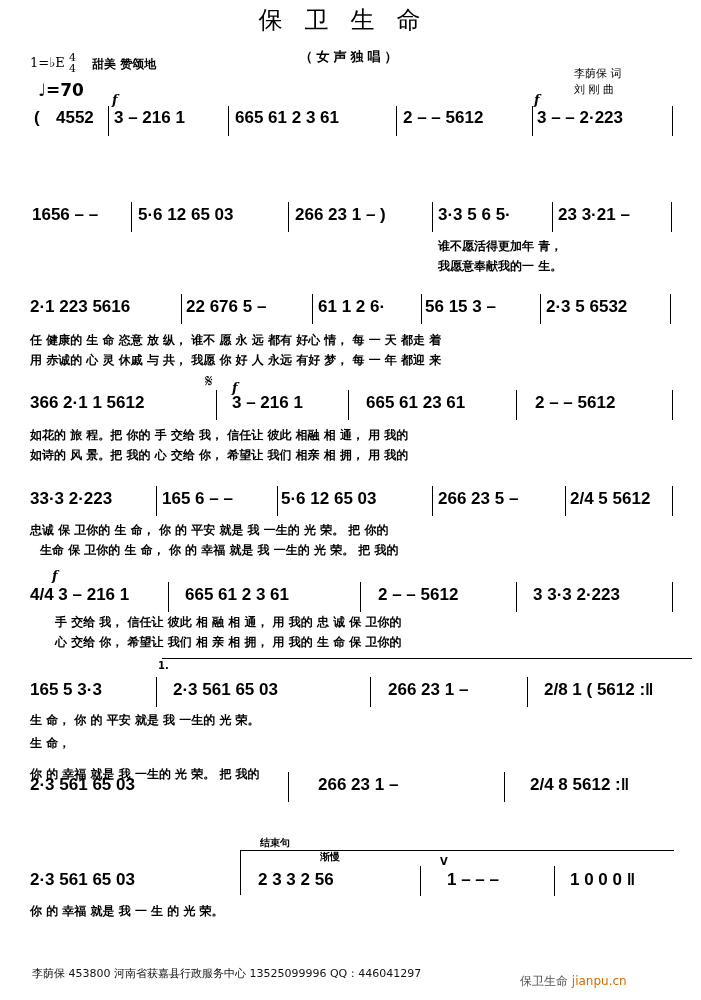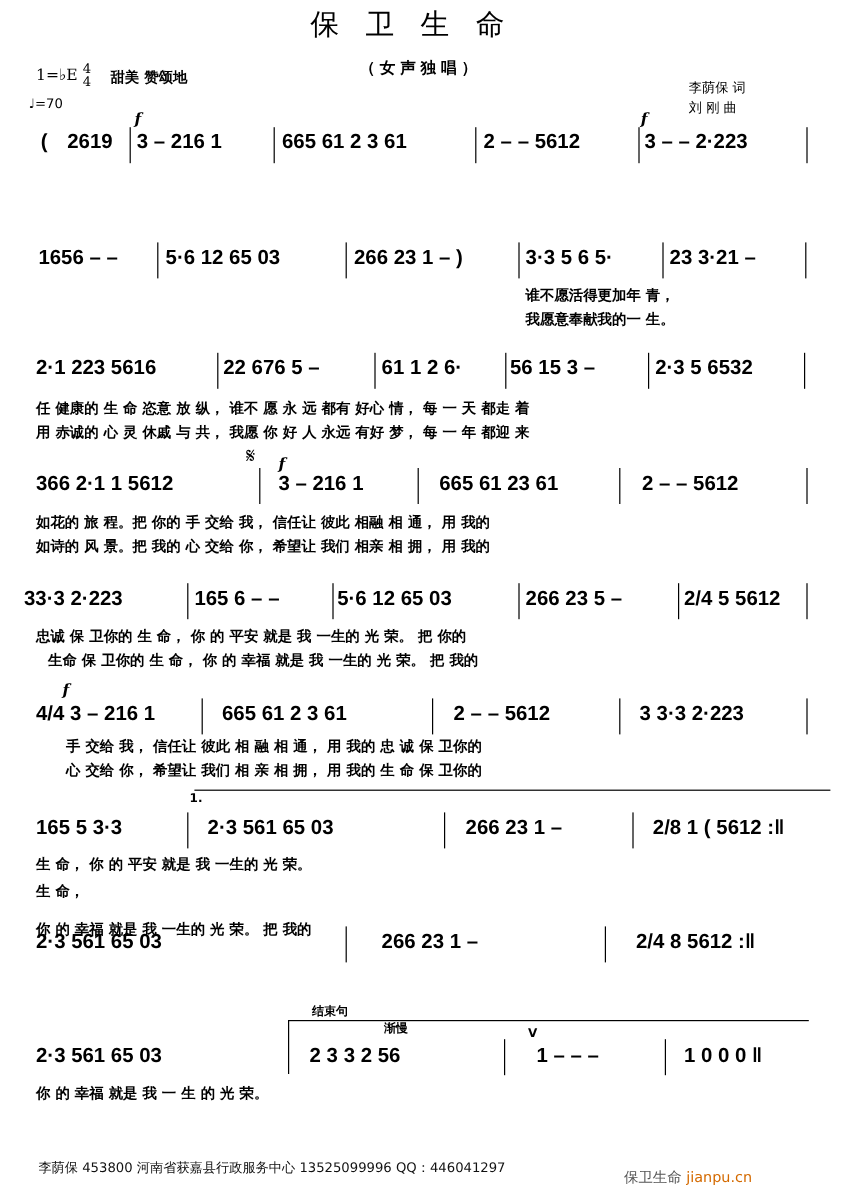--- a/index.html
+++ b/index.html
@@ -6,21 +6,21 @@
   body { width:701px; height:1000px; position:relative; overflow:hidden;
          font-family:"DejaVu Sans", sans-serif; color:#000; }
   .abs { position:absolute; white-space:nowrap; }
   .title { left:0; width:701px; top:4px; text-align:center; font-family:"DejaVu Serif", serif;
            font-size:24px; letter-spacing:22px; font-weight:normal; }
   .subtitle { left:0; width:701px; top:48px; text-align:center; font-size:13px; font-weight:bold; letter-spacing:4px; }
   .key { left:30px; top:52px; font-family:"DejaVu Serif", serif; font-size:13px; }
   .key .frac { display:inline-block; vertical-align:middle; text-align:center; line-height:11px; font-size:11px; }
   .key .frac span { display:block; }
   .mood { left:92px; top:56px; font-size:12px; font-weight:bold; }
-  .tempo { left:24px; top:80px; font-size:11px; }
+  .tempo { left:38px; top:80px; font-size:17px;font-weight:bold; }
   .credit { left:574px; font-size:11px; }
   .music { font-family:"Liberation Sans", sans-serif; font-weight:bold; font-size:17px; }
   .lyric { font-size:12px; font-weight:bold; }
   .bar { position:absolute; width:1px; background:#000; }
   .dyn { font-family:"DejaVu Serif", serif; font-style:italic; font-weight:bold; font-size:13px; }
   .staff-line { position:absolute; height:1px; background:#000; }
   .footer { left:32px; top:966px; font-size:11px; color:#111; }
   .wm { left:520px; top:973px; font-size:12px; color:#555; }
   .wm b { color:#d46a00; font-weight:normal; }
   .small { font-size:10px; font-weight:bold; }
@@ -38,21 +38,21 @@
   </span>
 </div>
 <div class="abs mood">甜美 赞颂地</div>
 <div class="abs tempo">♩=70</div>
 <div class="abs credit" style="top:66px">李荫保 词</div>
 <div class="abs credit" style="top:82px">刘 刚 曲</div>
 
 <div class="abs dyn" style="left:112px;top:92px">f</div>
 <div class="abs dyn" style="left:534px;top:92px">f</div>
 <div class="abs music" style="left:34px;top:108px">(</div>
-<div class="abs music" style="left:56px;top:108px">2619</div>
+<div class="abs music" style="left:56px;top:108px">4552</div>
 <div class="bar" style="left:108px;top:106px;height:30px"></div>
 <div class="abs music" style="left:114px;top:108px">3  –  216  1</div>
 <div class="bar" style="left:228px;top:106px;height:30px"></div>
 <div class="abs music" style="left:235px;top:108px">665  61  2  3  61</div>
 <div class="bar" style="left:396px;top:106px;height:30px"></div>
 <div class="abs music" style="left:403px;top:108px">2  –  –  5612</div>
 <div class="bar" style="left:532px;top:106px;height:30px"></div>
 <div class="abs music" style="left:537px;top:108px">3  –  –  2·223</div>
 <div class="bar" style="left:672px;top:106px;height:30px"></div>
 
@@ -88,21 +88,21 @@
 <div class="bar" style="left:216px;top:390px;height:30px"></div>
 <div class="abs music" style="left:232px;top:393px">3  –  216  1</div>
 <div class="bar" style="left:348px;top:390px;height:30px"></div>
 <div class="abs music" style="left:366px;top:393px">665  61  23  61</div>
 <div class="bar" style="left:516px;top:390px;height:30px"></div>
 <div class="abs music" style="left:535px;top:393px">2  –  –  5612</div>
 <div class="bar" style="left:672px;top:390px;height:30px"></div>
 <div class="abs lyric" style="left:30px;top:427px">如花的 旅   程。把 你的   手    交给   我， 信任让 彼此 相融 相    通，      用 我的</div>
 <div class="abs lyric" style="left:30px;top:447px">如诗的 风   景。把 我的   心    交给   你， 希望让 我们 相亲 相    拥，      用 我的</div>
 
-<div class="abs music" style="left:20px;top:489px">33·3  2·223</div>
+<div class="abs music" style="left:30px;top:489px">33·3  2·223</div>
 <div class="bar" style="left:156px;top:486px;height:30px"></div>
 <div class="abs music" style="left:162px;top:489px">165  6  –  –</div>
 <div class="bar" style="left:277px;top:486px;height:30px"></div>
 <div class="abs music" style="left:281px;top:489px">5·6  12  65  03</div>
 <div class="bar" style="left:432px;top:486px;height:30px"></div>
 <div class="abs music" style="left:438px;top:489px">266  23  5  –</div>
 <div class="bar" style="left:565px;top:486px;height:30px"></div>
 <div class="abs music" style="left:570px;top:489px">2/4  5  5612</div>
 <div class="bar" style="left:672px;top:486px;height:30px"></div>
 <div class="abs lyric" style="left:30px;top:522px">忠诚   保 卫你的 生   命，   你 的 平安 就是  我 一生的 光  荣。     把 你的</div>

